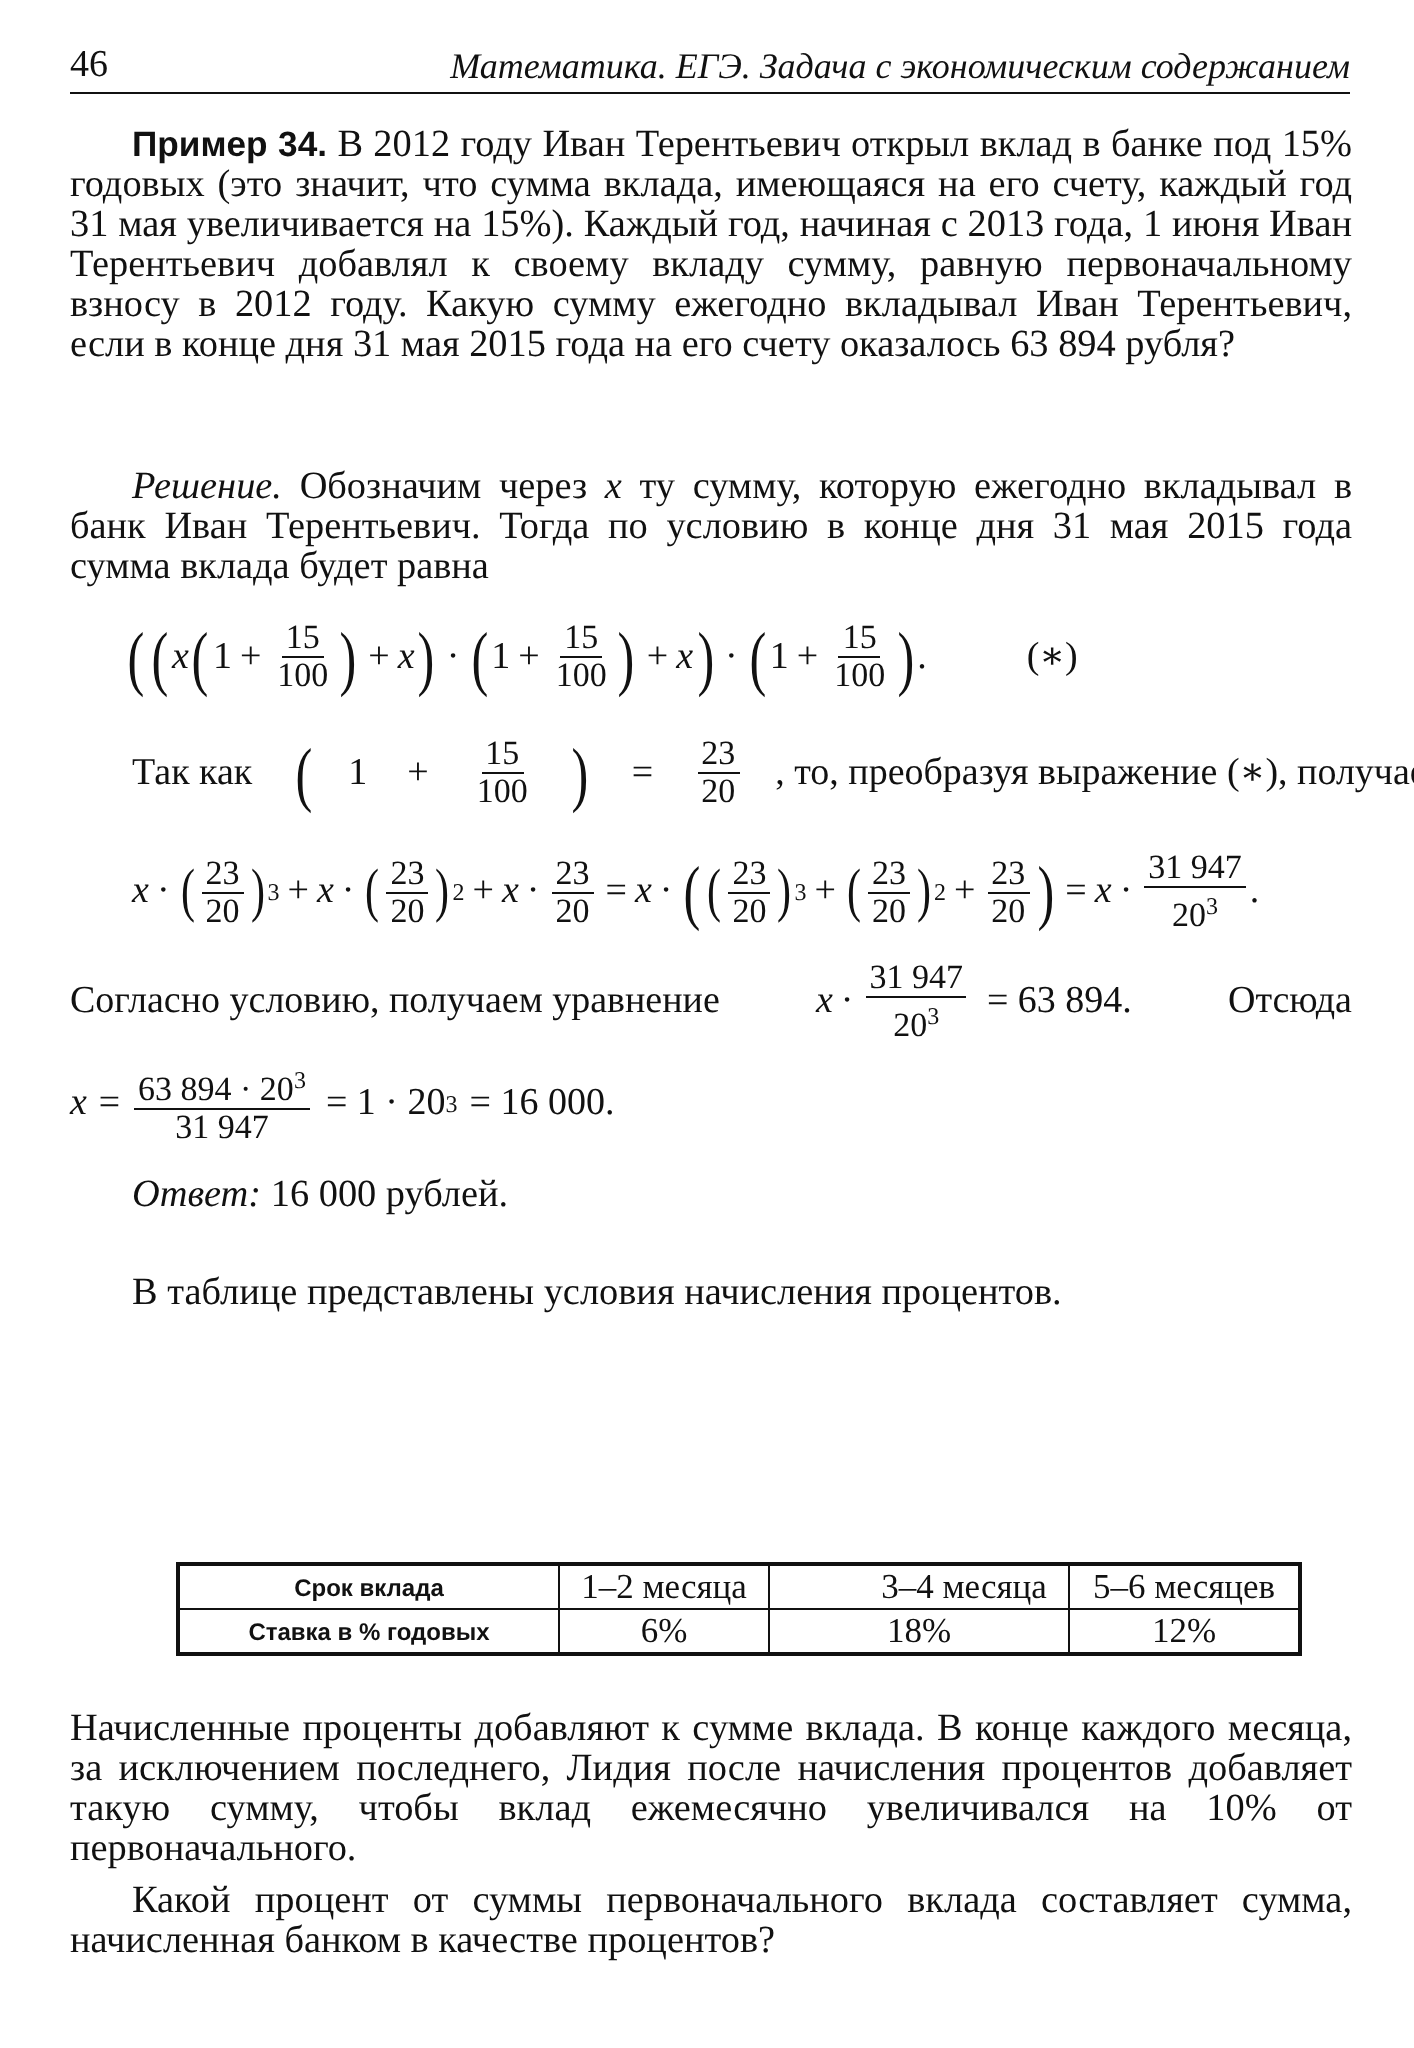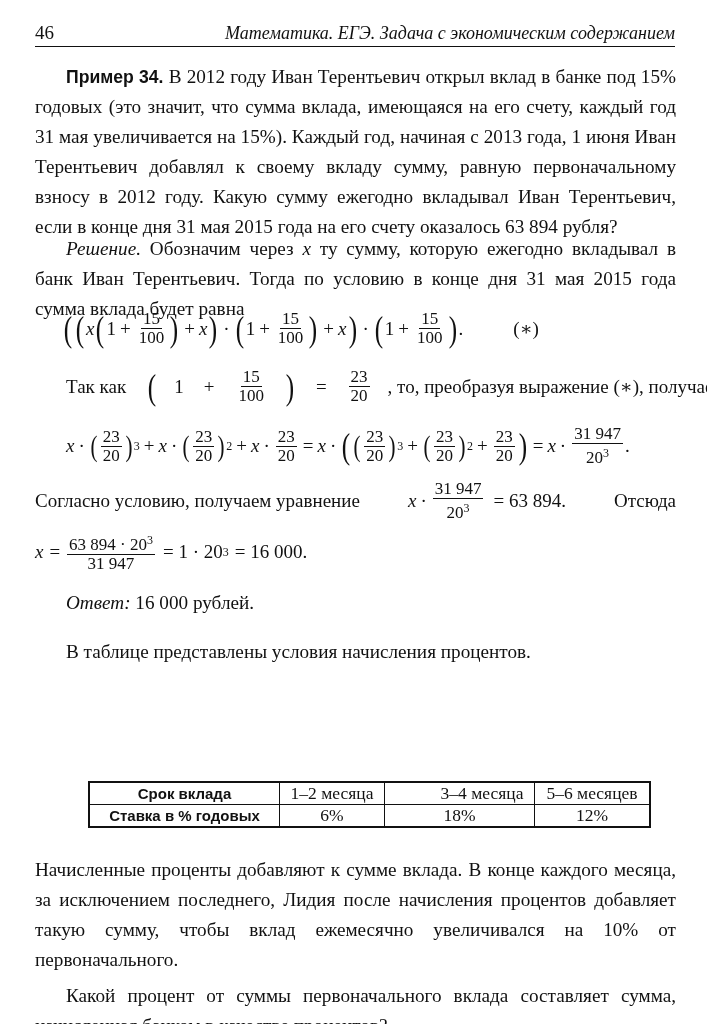--- a/index.html
+++ b/index.html
@@ -9,40 +9,40 @@
     color: #111; font-size: 19.2px;
   }
   .page { position: absolute; left: 0; top: 0; width: 707px; height: 1024px; }
   .header {
     position: absolute; left: 35px; top: 18px; width: 640px; height: 26px;
     border-bottom: 1.5px solid #111;
     display: flex; justify-content: space-between; align-items: flex-end;
     font-size: 19px; padding-bottom: 2px;
   }
   .header .title { font-style: italic; font-size: 18px; }
-  .block { position: absolute; left: 35px; width: 641px; line-height: 30px; text-align: justify; }
+  .block { position: absolute; left: 35px; width: 641px; line-height: 20px; text-align: justify; }
   .p { margin: 0; }
   .indent { text-indent: 31px; }
   .b { font-weight: bold; font-family: "Liberation Sans", "DejaVu Sans", sans-serif; font-size: 17.6px; }
   .i { font-style: italic; }
   .var { font-style: italic; }
   .math { position: absolute; white-space: nowrap; display: flex; align-items: center; font-size: 19px; }
   .frac { display: inline-flex; flex-direction: column; align-items: center; vertical-align: middle; margin: 0 2px; font-size: 17px; line-height: 18px; }
   .frac .num { padding: 0 2px; border-bottom: 1.2px solid #111; }
   .frac .den { padding: 0 2px; }
   .paren { font-size: 36px; line-height: 36px; font-weight: 200; transform: scaleX(0.7); display: inline-block; }
   .paren-sm { font-size: 30px; line-height: 30px; transform: scaleX(0.7); display: inline-block; }
   sup { font-size: 12px; vertical-align: 14px; }
   .op { margin: 0 4px; }
   table.rates {
     position: absolute; left: 88px; top: 781px; border-collapse: collapse;
     font-size: 17.5px; border: 2px solid #111;
   }
   table.rates td { border: 1.2px solid #111; padding: 0 3px; height: 21px; text-align: center; white-space: nowrap; }
-  table.rates td.rh { font-weight: bold; font-family: "Liberation Sans", "DejaVu Sans", sans-serif; font-size: 15px; }
+  table.rates td.rh { font-weight: bold; font-family: "Liberation Sans", "DejaVu Sans", sans-serif; font-size: 12px; }
 </style>
 </head>
 <body>
 
 <div class="page">
 
   <div class="header">
     <span>46</span>
     <span class="title">Математика. ЕГЭ. Задача с экономическим содержанием</span>
   </div>

